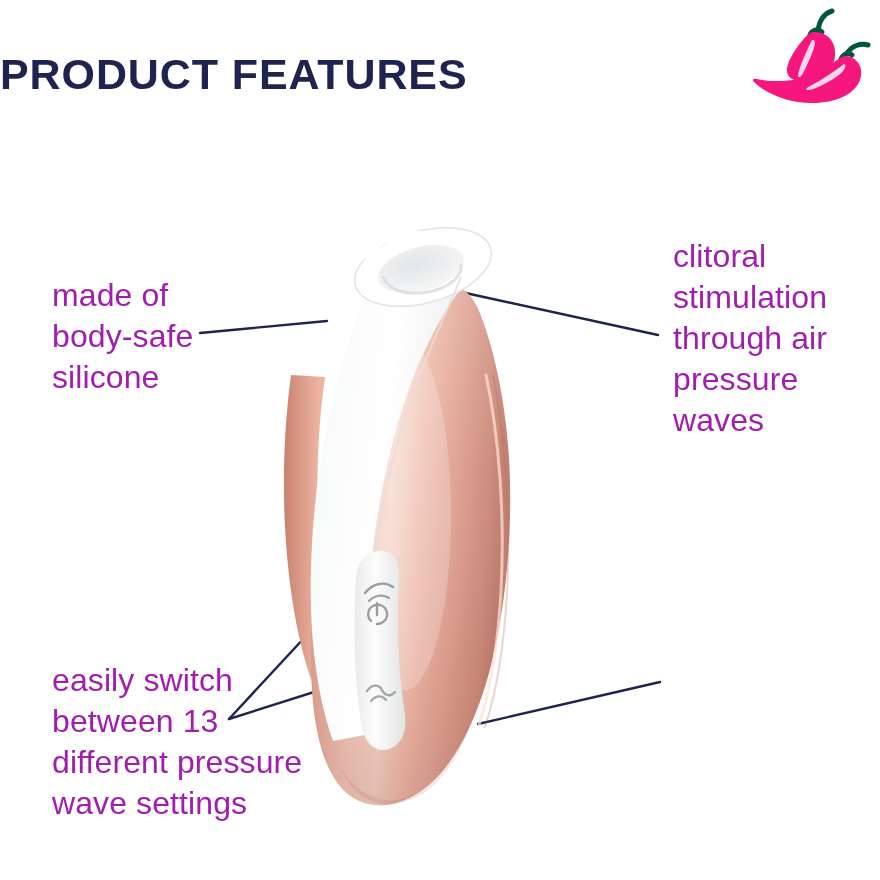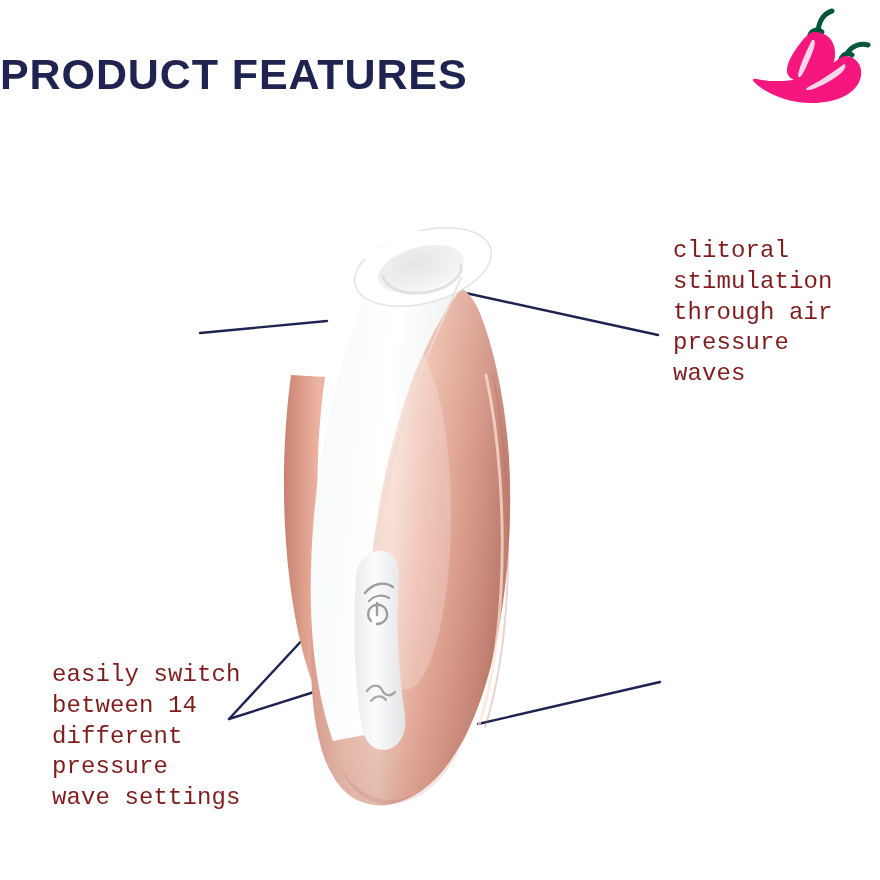--- a/index.html
+++ b/index.html
@@ -38,26 +38,26 @@
     position: absolute;
     left: 752px;
     top: 8px;
     width: 122px;
     height: 100px;
   }
 
   
   .callout {
     position: absolute;
-    color: #7f1d1d;
-    font-size: 24px;
+    color: #a21caf;
+    font-size: 32px;
     line-height: 1.285;
     font-weight: 400;
     letter-spacing: 0.1px;
-    font-family: Liberation Mono, monospace;
+    font-family: Liberation Sans, sans-serif;
     white-space: pre-line;
   }
 
   #callout-silicone  { left: 52px;  top: 275px; width: 250px; }
   #callout-clitoral  { left: 673px; top: 236px; width: 200px; }
   #callout-settings  { left: 52px;  top: 660px; width: 260px; }
   #callout-magnetic  { left: 673px; top: 626px; width: 200px; }
 
   
   #leader-lines {
@@ -239,26 +239,29 @@
       <g>
         <path d="M112 466 C117 459, 124 459, 127 465 C130 471, 136 472, 140 467" fill="none" stroke="#a4a7aa" stroke-width="2.4" stroke-linecap="round"></path>
         <path d="M116 476 C121 470, 127 470, 131 475" fill="none" stroke="#a4a7aa" stroke-width="2.2" stroke-linecap="round"></path>
       </g>
 
       <path d="M84 540 C104 576, 140 586, 170 562 C192 544, 208 518, 220 488
                C206 530, 186 560, 162 572 C130 588, 100 578, 84 540 Z" fill="#a8655a" opacity="0.16"></path>
     </svg>
   </div>
 
+  <div class="callout" id="callout-silicone">made of
+body-safe
+silicone</div>
 
   <div class="callout" id="callout-clitoral">clitoral
 stimulation
 through air
 pressure
 waves</div>
 
   <div class="callout" id="callout-settings">easily switch
-between 14
+between 13
 different pressure
 wave settings</div>
 
 
 </div>
 
 </body></html>

